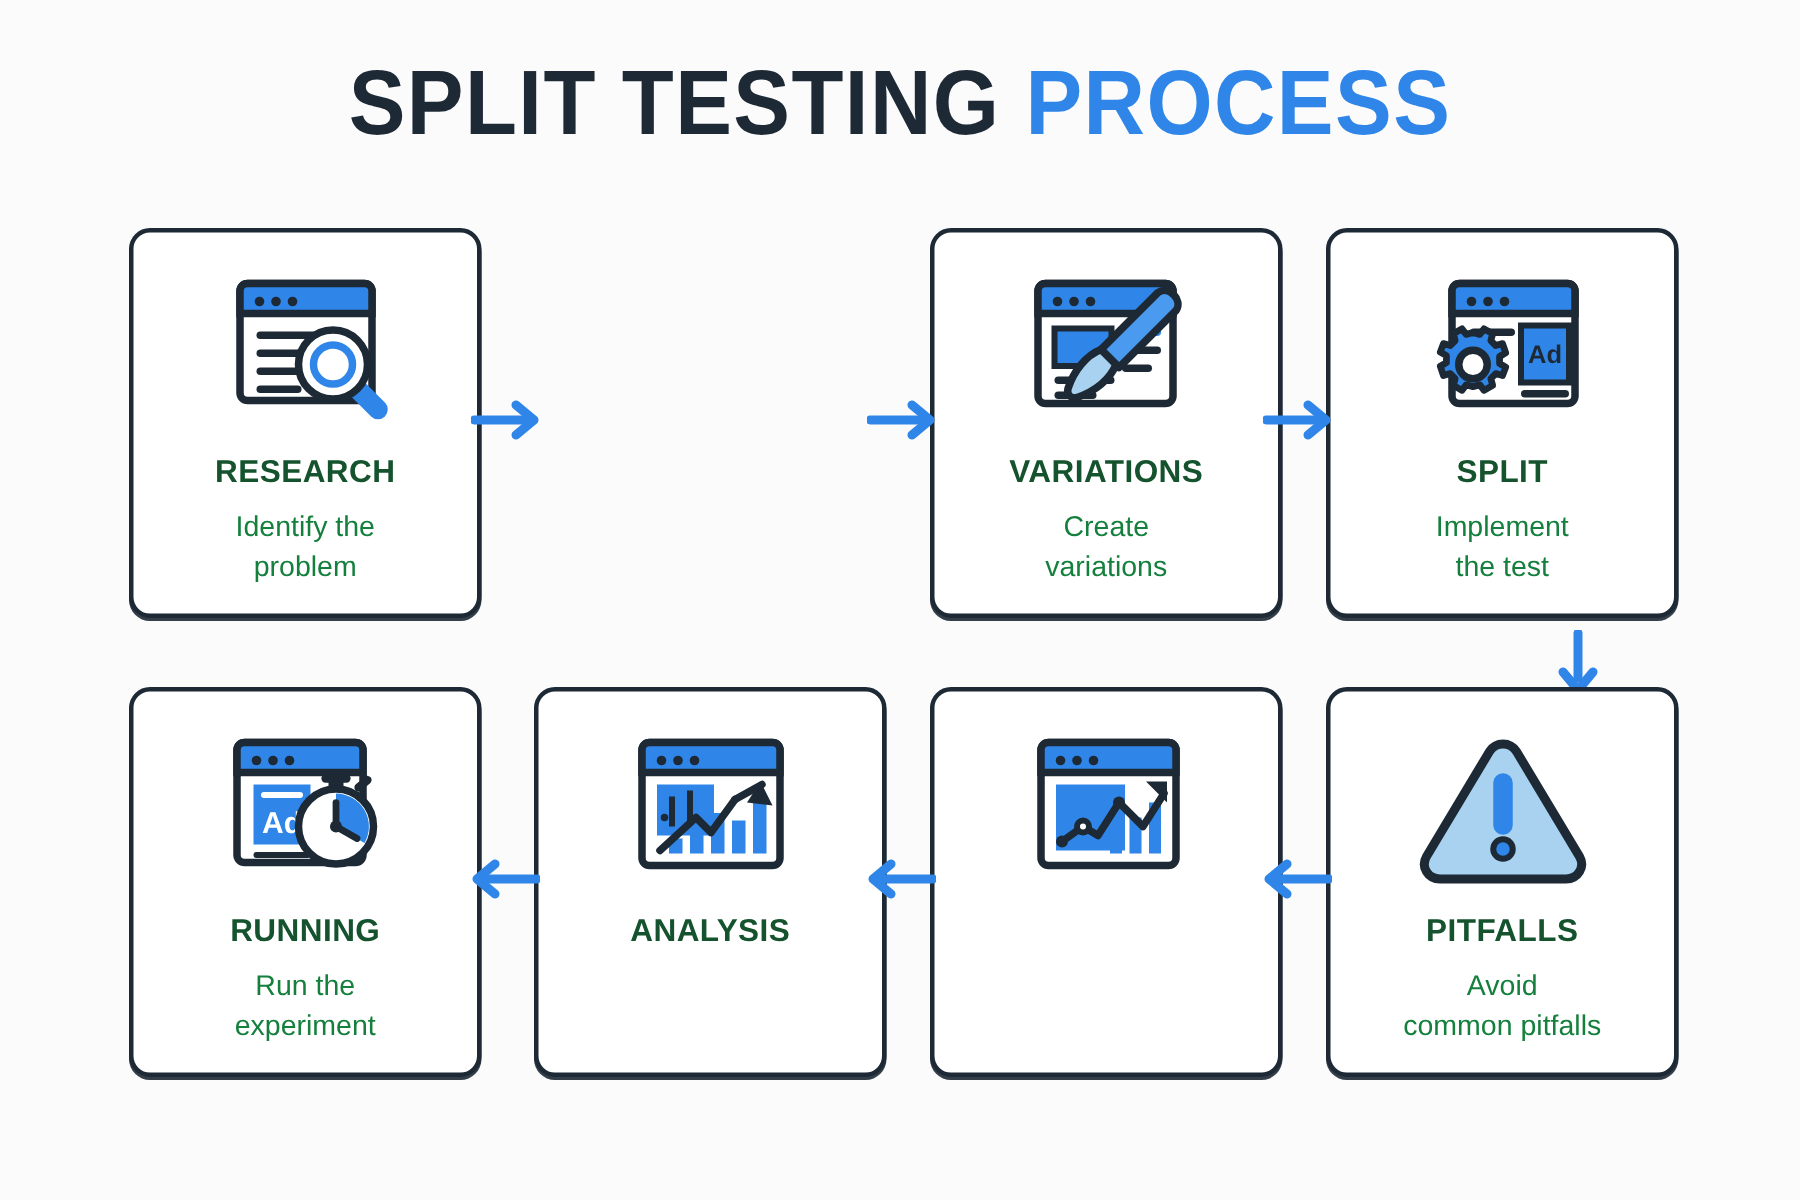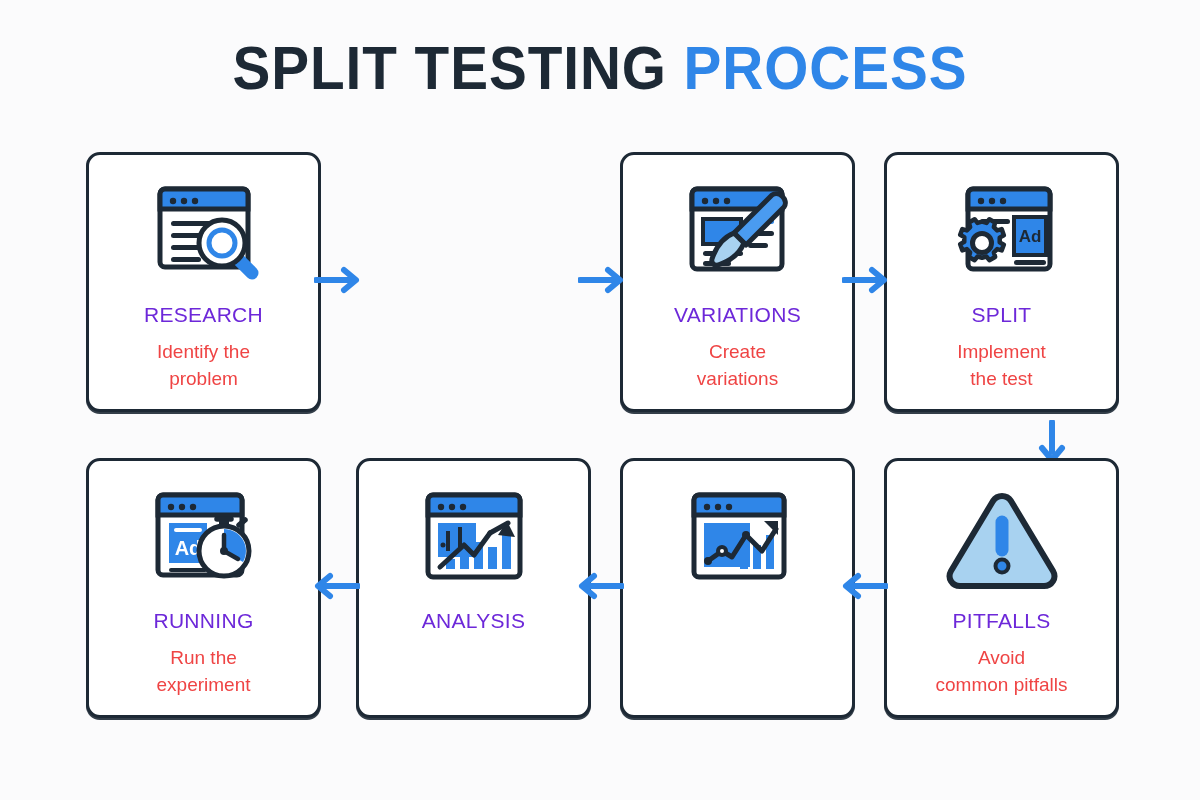--- a/index.html
+++ b/index.html
@@ -49,28 +49,28 @@
   .card.c3{left:798px;}
 
   .icon-wrap{
     height:128px;width:100%;
     display:flex;align-items:center;justify-content:center;
     margin-top:16px;
   }
   .icon-wrap svg{display:block;}
 
   .card-title{
-    font-size:21px;font-weight:400;color:#6d28d9;
+    font-size:21px;font-weight:700;color:#14532d;
     letter-spacing:.3px;
     margin-top:4px;
     text-align:center;
     white-space:nowrap;
   }
   .card-desc{
-    font-size:19px;font-weight:400;color:#ef4444;
+    font-size:19px;font-weight:400;color:#15803d;
     line-height:1.42;
     margin-top:12px;
     text-align:center;
     padding:0 8px;
   }
 
   
   .arrow-h{
     position:absolute;top:114px;
     width:46px;height:28px;

